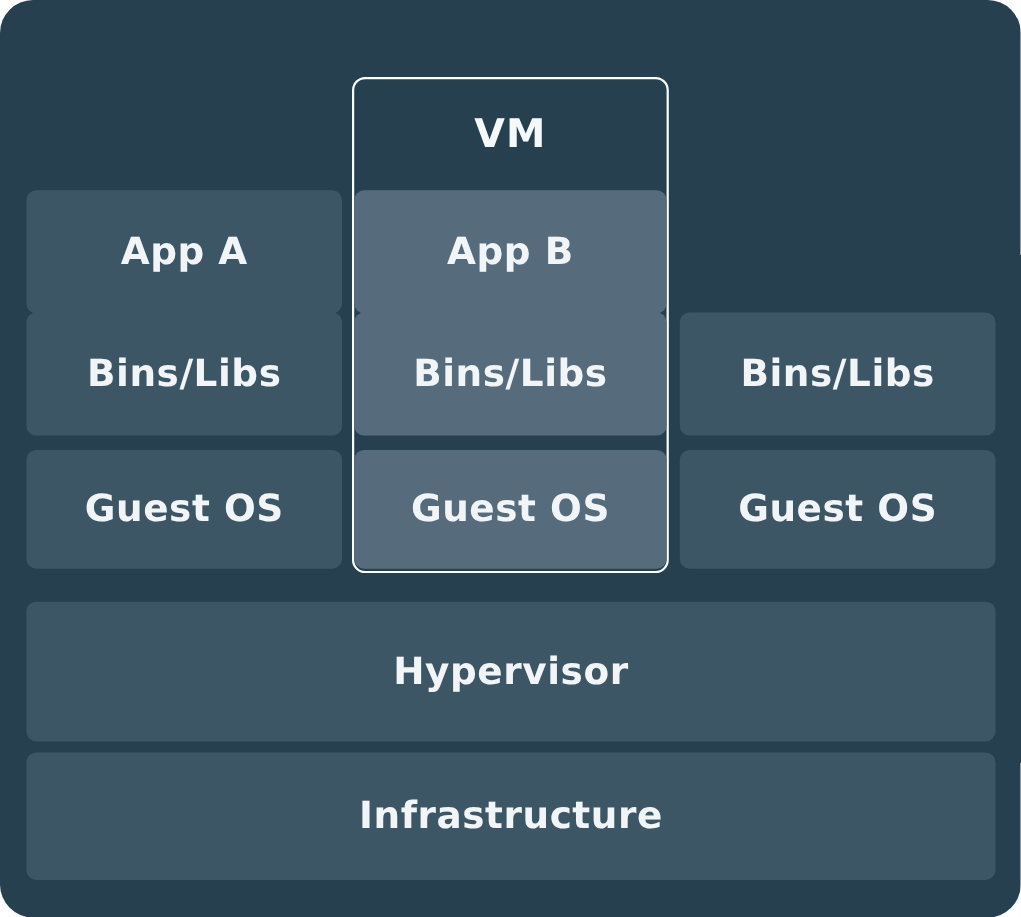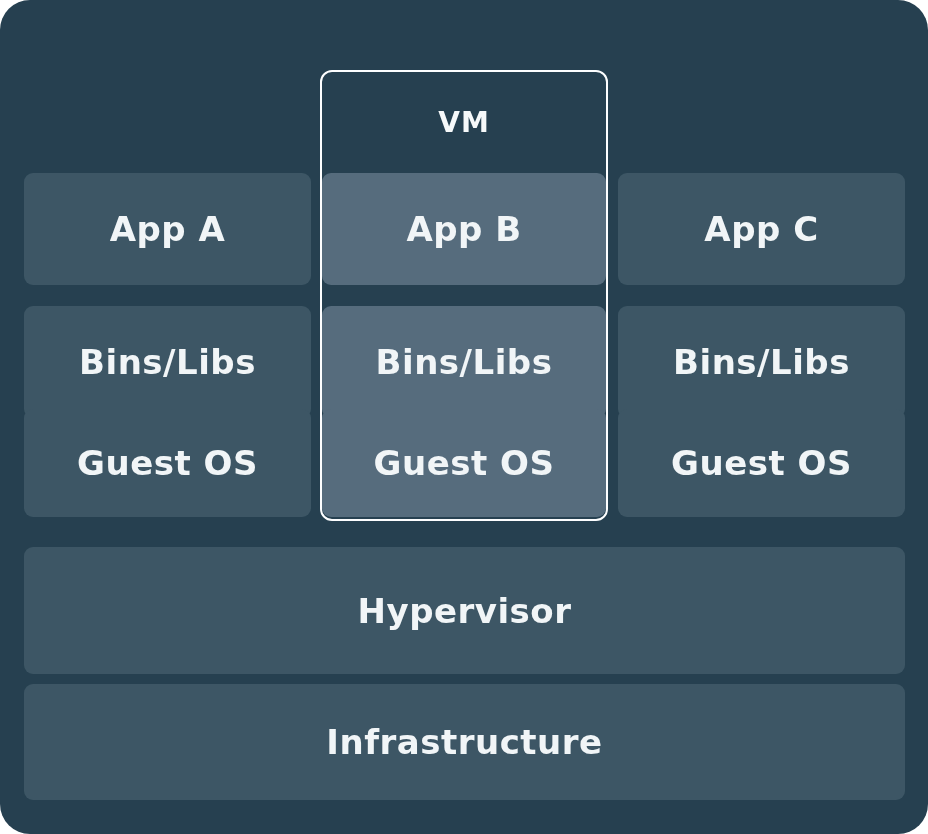--- a/index.html
+++ b/index.html
@@ -34,21 +34,21 @@
     font-weight: 700;
     background: #3d5665;
     letter-spacing: 0.5px;
   }
   
   .col-left  { left: 24px;  width: 287px; }
   .col-mid   { left: 322px; width: 284px; }
   .col-right { left: 618px; width: 287px; }
   
   .r0 { top: 173px; height: 112px; }
-  .r1 { top: 306px; height: 112px; }
+  .r1 { top: 284px; height: 112px; }
   .r2 { top: 409px; height: 108px; }
   
   .mid-box {
     background: #566c7d;
     font-weight: 700;
   }
   .vm-container {
     position: absolute;
     left: 320px; top: 70px;
     width: 288px; height: 451px;
@@ -58,21 +58,21 @@
     background: transparent;
   }
   .vm-label {
     position: absolute;
     left: 320px; top: 72px;
     width: 288px; height: 100px;
     display: flex;
     align-items: center;
     justify-content: center;
     color: #f6f9fa;
-    font-size: 28px;
+    font-size: 36px;
     font-weight: 700;
     letter-spacing: 1px;
   }
   .layer {
     left: 24px;
     width: 881px;
   }
   .layer-hypervisor    { top: 547px; height: 127px; }
   .layer-infrastructure{ top: 684px; height: 116px; }
 </style>
@@ -86,21 +86,20 @@
     <div class="vm-label">VM</div>
 
     <div class="box col-left r0">App A</div>
     <div class="box col-left r1">Bins/Libs</div>
     <div class="box col-left r2">Guest OS</div>
 
     <div class="box col-mid mid-box r0">App B</div>
     <div class="box col-mid mid-box r1">Bins/Libs</div>
     <div class="box col-mid mid-box r2">Guest OS</div>
 
-    <div class="box col-right r0">App C</div>
     <div class="box col-right r1">Bins/Libs</div>
     <div class="box col-right r2">Guest OS</div>
 
     <div class="box layer layer-hypervisor">Hypervisor</div>
     <div class="box layer layer-infrastructure">Infrastructure</div>
 
   </div>
 </div>
 
 </body></html>

